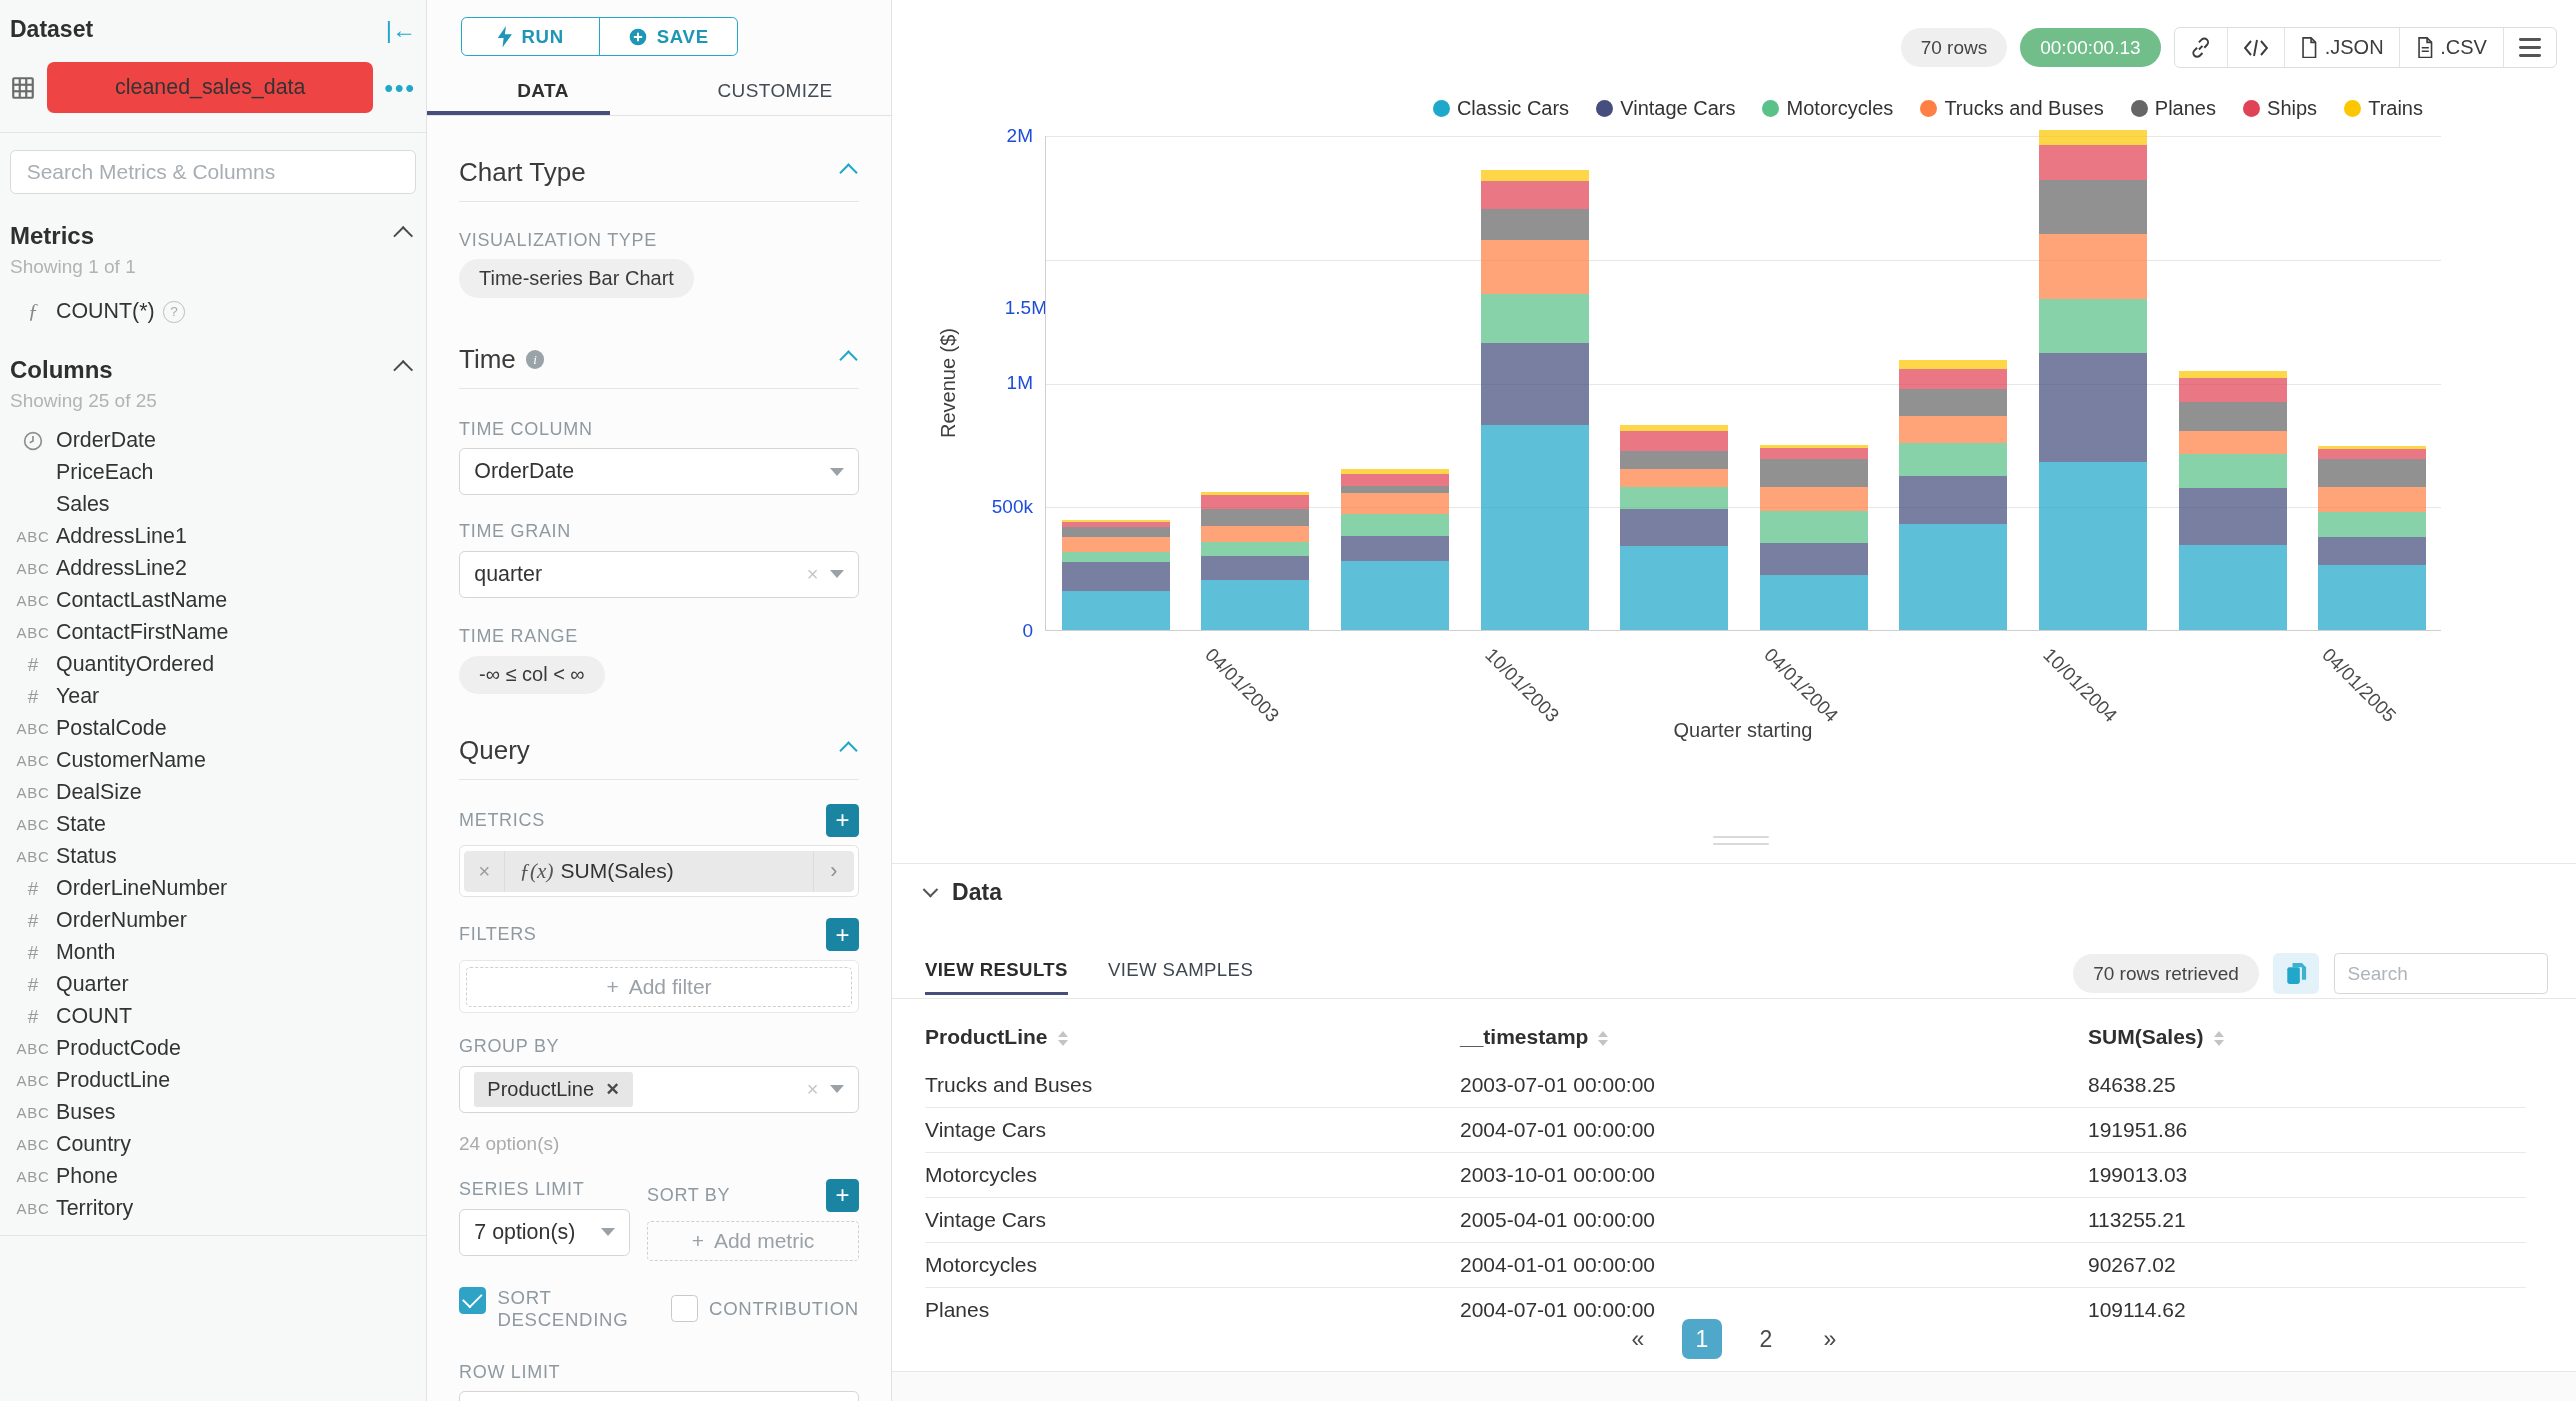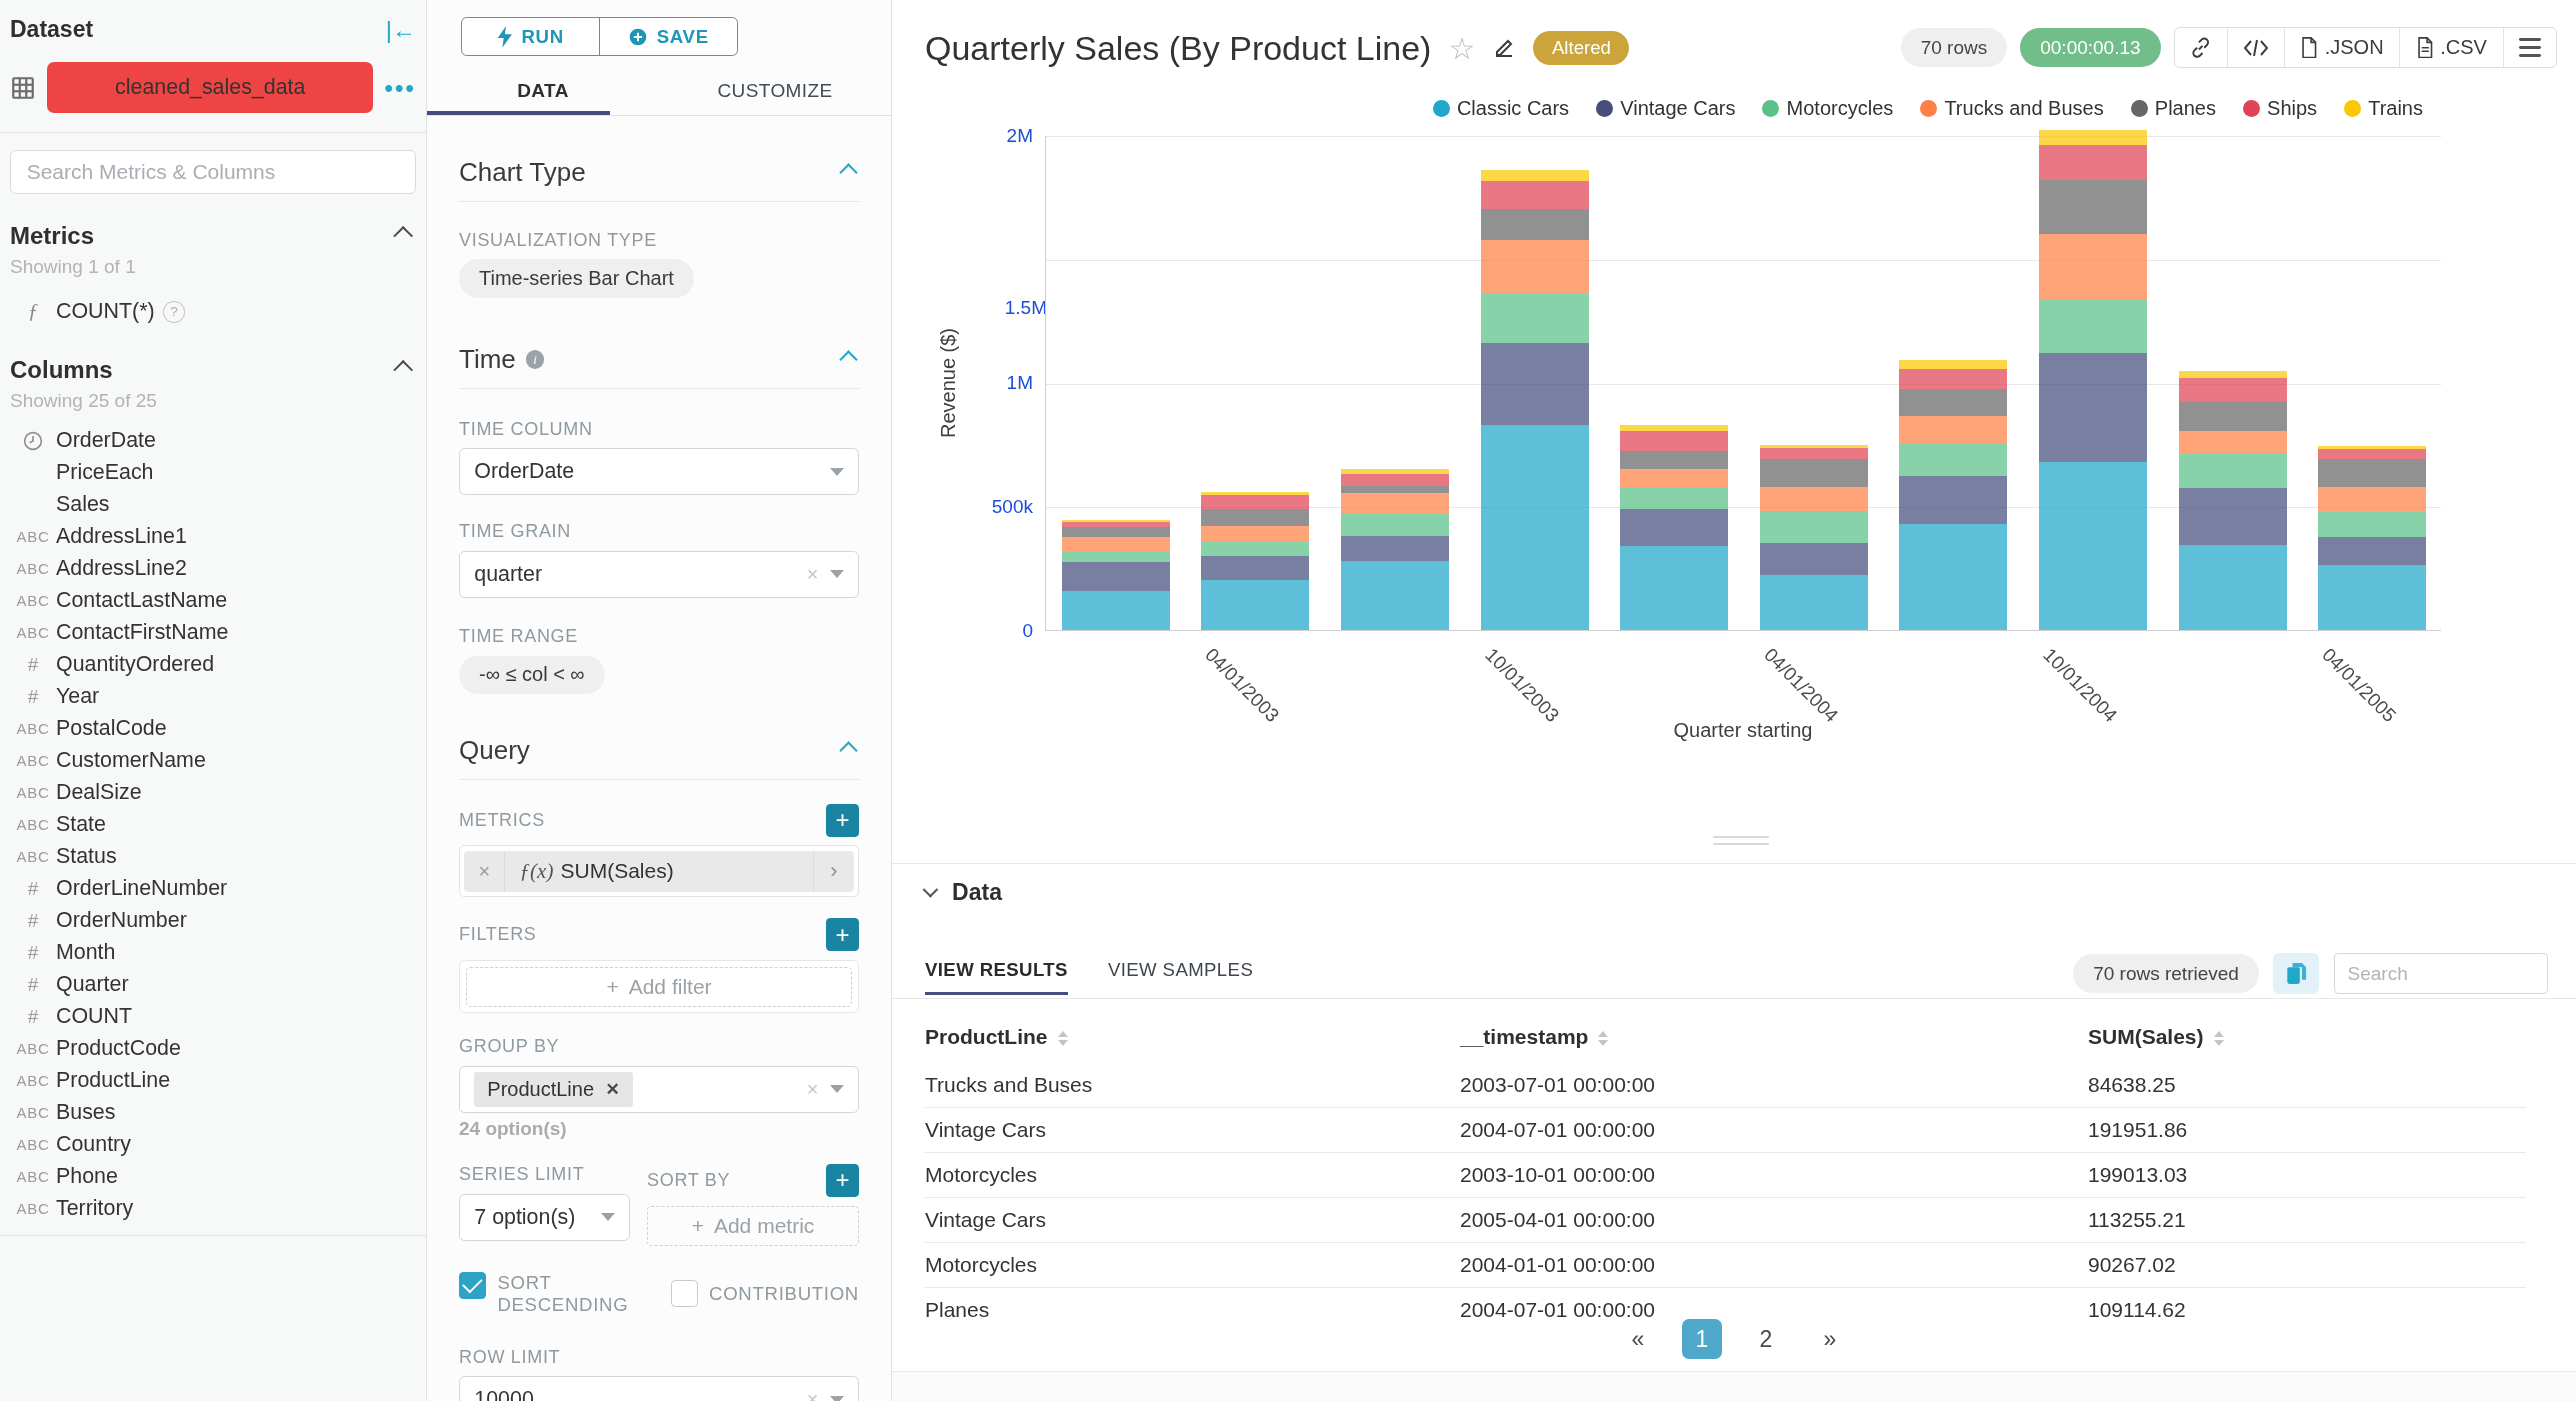--- a/index.html
+++ b/index.html
@@ -61,21 +61,21 @@
   .metric-pill { background:#E9E9E9; border-radius:4.3px; height:41px; display:flex; align-items:center; overflow:hidden; cursor:pointer; }
   .mp-x { width:41px; text-align:center; color:#9B9B9B; font-size:20px; border-right:0.7px solid #DCDCDC; line-height:41px; }
   .mp-label { flex:1; padding-left:14.3px; font-size:21px; color:#333; }
   .mp-fx { font-style:italic; font-family:"Liberation Serif",serif; color:#555; margin-right:7.1px; }
   .mp-arrow { width:41px; text-align:center; color:#8F8F8F; font-size:21.4px; border-left:0.7px solid #DCDCDC; line-height:41px; }
   .add-dashed-wrap { margin-top:8.6px; border:0.7px solid #E7E7E7; border-radius:5.7px; padding:5.7px; background:#fff; }
   .add-dashed { border:1.4px dashed #CFCFCF; border-radius:4.3px; height:40px; display:flex; align-items:center; justify-content:center; gap:10px; color:#9AA2A8; font-size:21px; cursor:pointer; }
   .gb-select { margin-top:8.6px; }
   .gb-pill { background:#E6E6E6; border-radius:2.9px; font-size:20px; color:#333; padding:5.7px 13px; display:inline-flex; align-items:center; gap:11.4px; }
   .gb-pill .x { color:#4A4A4A; font-size:17px; font-weight:700; cursor:pointer; }
-  .opts { margin-top:5px; font-size:19px; color:#ABABAB;font-weight:bold; }
+  .opts { margin-top:20px; font-size:19px; color:#ABABAB; }
   .two-col { display:flex; margin-top:0; }
   .col-l { width:188px; }
   .col-r { flex:1; }
   .checkbox { width:27px; height:27px; border-radius:4.3px; flex:0 0 27px; }
   .checkbox.checked { background:#2EA3C6; position:relative; }
   .checkbox.checked:after { content:""; position:absolute; left:7.8px; top:2.9px; width:8.6px; height:15.7px; border:solid #fff; border-width:0 2.9px 2.9px 0; transform:rotate(45deg); }
   .checkbox.empty { border:1.4px solid #C9C9C9; background:#fff; }
   .cb-label { font-size:18.6px; color:#8E99A0; letter-spacing:0.7px; }
 
   
@@ -420,29 +420,20 @@
       <div class="flabel" style="margin-top:31px;">ROW LIMIT</div>
       <div class="select" style="margin-top:8.6px;">
         <span class="grow">10000</span>
         <span class="xmark">×</span>
         <span class="caret"></span>
       </div>
     </div>
   </section>
 
   <section class="main">
-    <div class="title-row">
-      <span class="page-title">Quarterly Sales (By Product Line)</span>
-      <span class="star">☆</span>
-      <svg width="24" height="24" viewBox="0 0 24 24" fill="none" stroke="#3C3C3C" stroke-width="2">
-          <path d="M4 20h16"></path>
-          <path d="M5 16 L16 5 l3 3 L8 19 H5 Z"></path>
-        </svg>
-      <span class="badge-altered">Altered</span>
-    </div>
 
     <div class="hdr-right">
       <span class="pill-gray">70 rows</span>
       <span class="pill-green">00:00:00.13</span>
       <div class="toolbtns">
         <span class="toolbtn">
           <svg width="21.4" height="21.4" viewBox="0 0 24 24" fill="none" stroke="#3C3C3C" stroke-width="2.2">
               <path d="M10 14 L14 10"></path>
               <path d="M8 12 l-3 3 a4 4 0 0 0 6 6 l3 -3"></path>
               <path d="M16 12 l3 -3 a4 4 0 0 0 -6 -6 l-3 3"></path>

